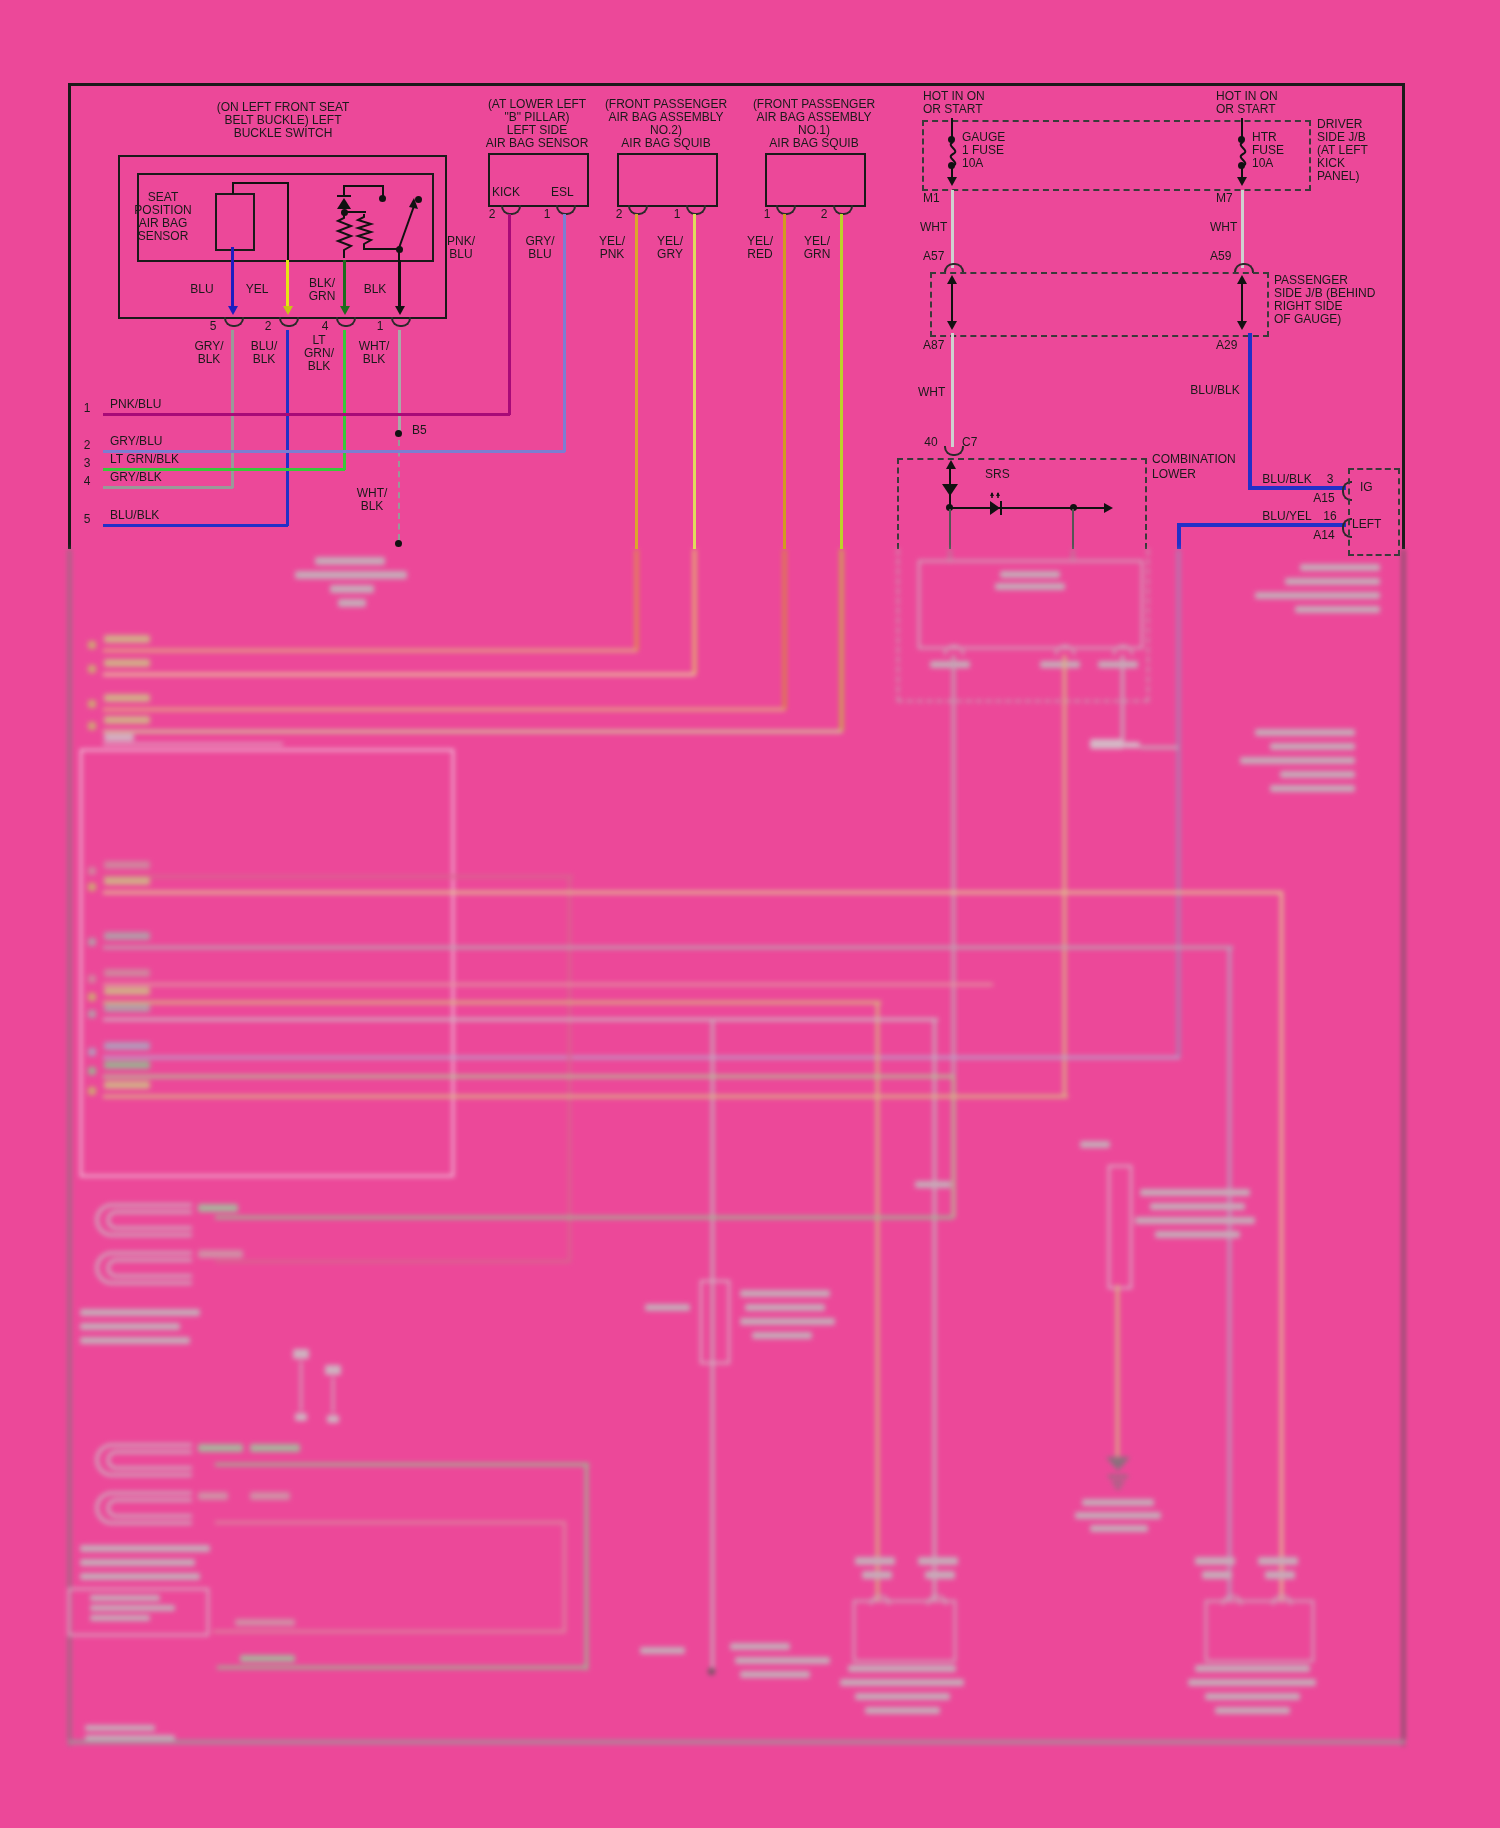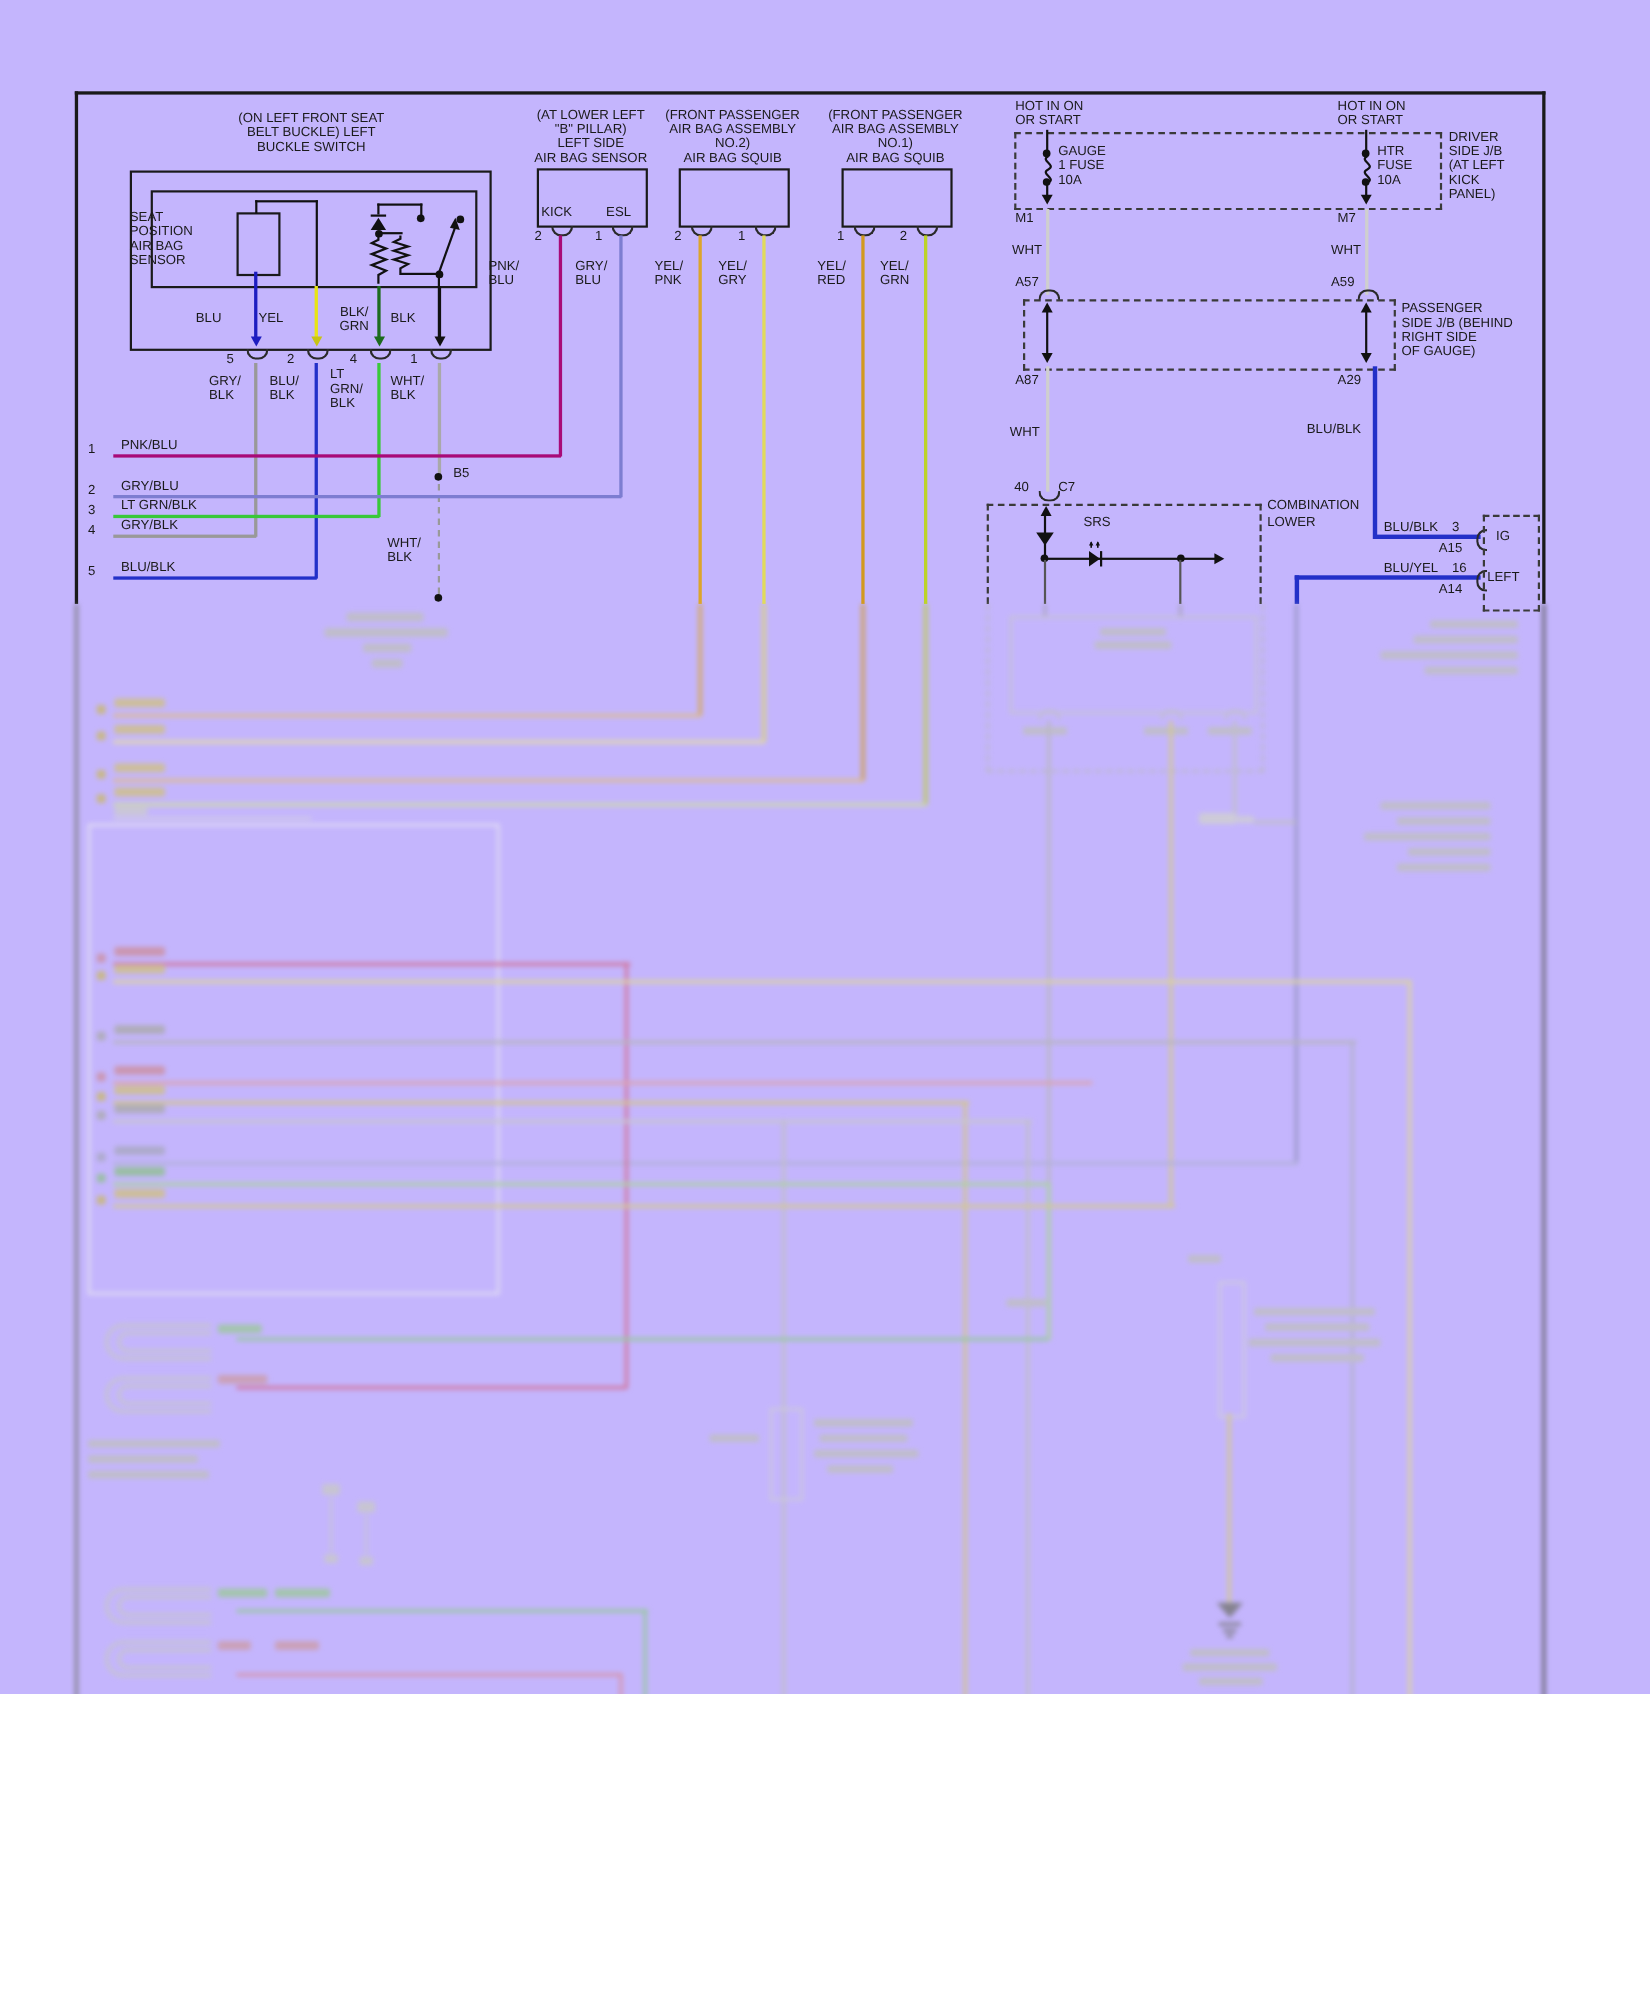--- a/index.html
+++ b/index.html
@@ -1,19 +1,19 @@
 <!DOCTYPE html>
 <html><head>
 <meta charset="utf-8">
 <style>
   html,body{margin:0;padding:0;background:#fff}
-  #stage{position:relative;width:1500px;height:1540px;background:#c4b5fd;overflow:hidden;
+  #stage{position:relative;width:1500px;height:1828px;background:#ec4899;overflow:hidden;
          font-family:"Liberation Sans",sans-serif}
   .t{position:absolute;white-space:pre-line;font:12px/13px "Liberation Sans",sans-serif;color:#1a1a1a}
-  .tc{text-align:center}.tr{text-align:left}
+  .tc{text-align:center}.tr{text-align:center}
   .hw,.vw{position:absolute}
   .box{position:absolute;border:2px solid #1a1a1a}
   .gbox{position:absolute;border:2px solid #c6c6c6}
   .dash{position:absolute;border:0}
   .dash-t{border-top:2px dashed #3a3a3a}
   .dash-l{border-left:2px dashed #3a3a3a}
   .dash-r{border-right:2px dashed #3a3a3a}
   .dashbox{position:absolute;border:2px dashed #3a3a3a}
   .gdashbox{position:absolute;border:2px dashed #b9b9b9}
   .dot{position:absolute;width:7px;height:7px;border-radius:50%;background:#111}

